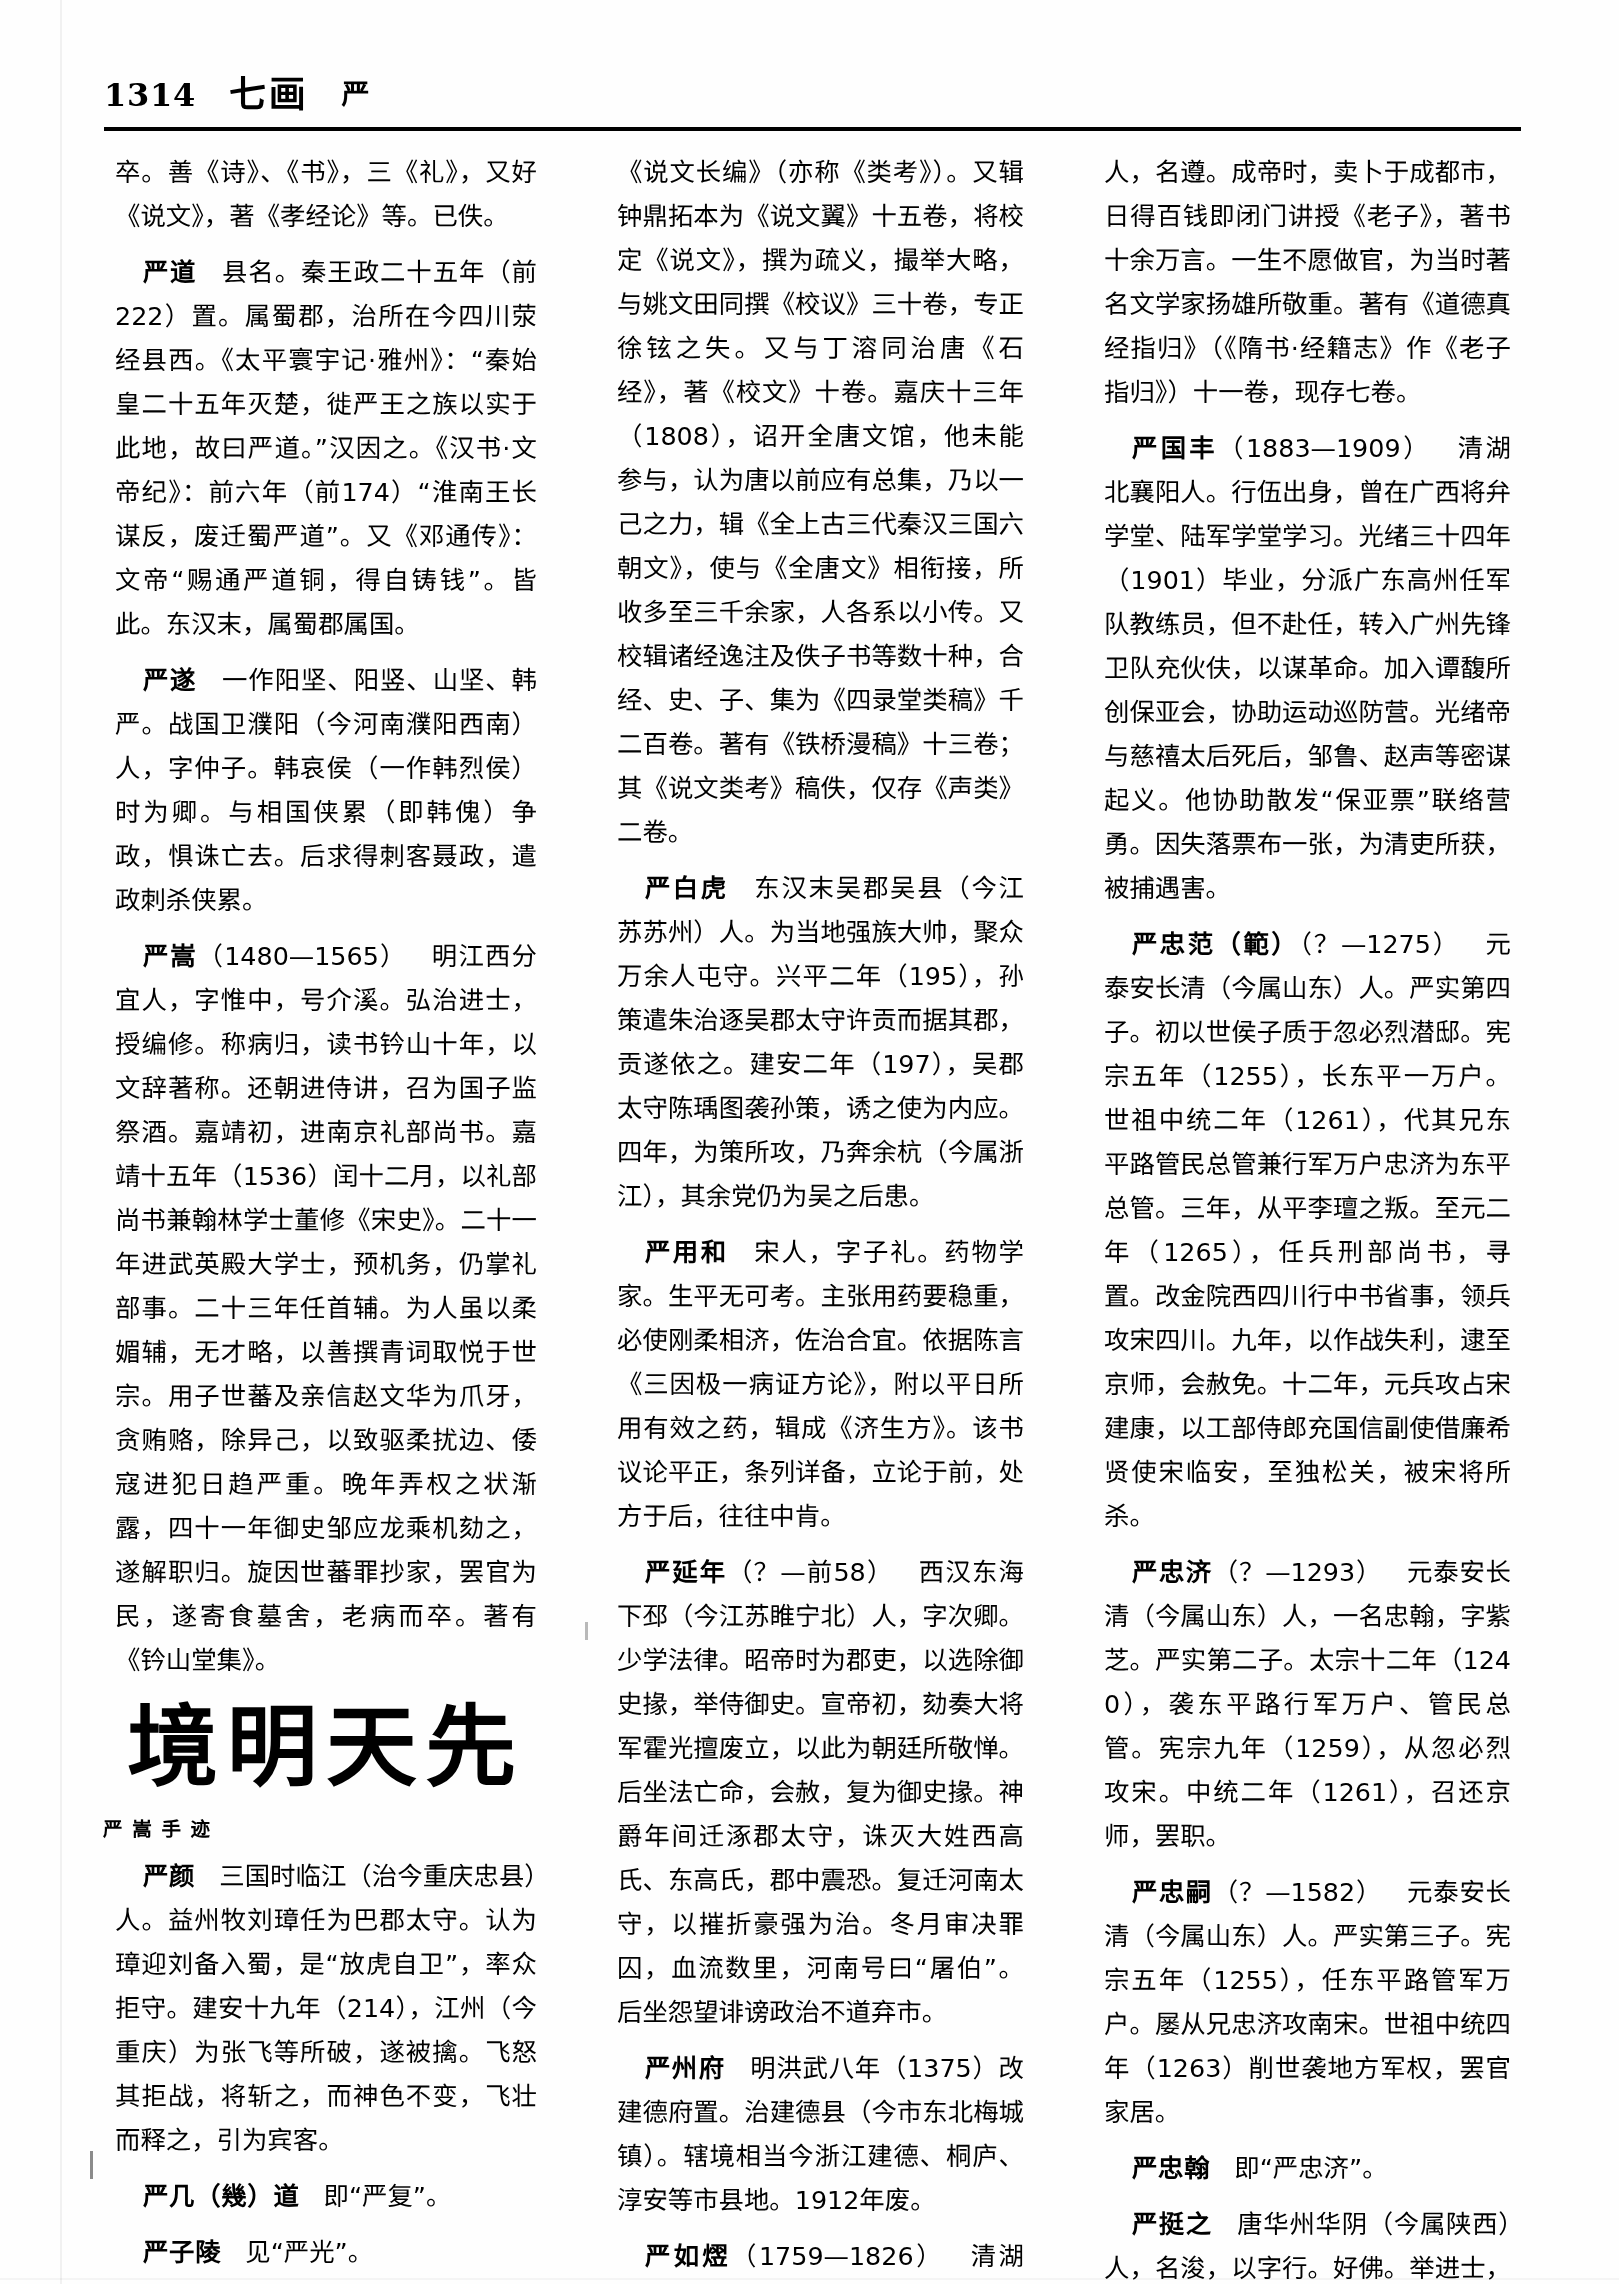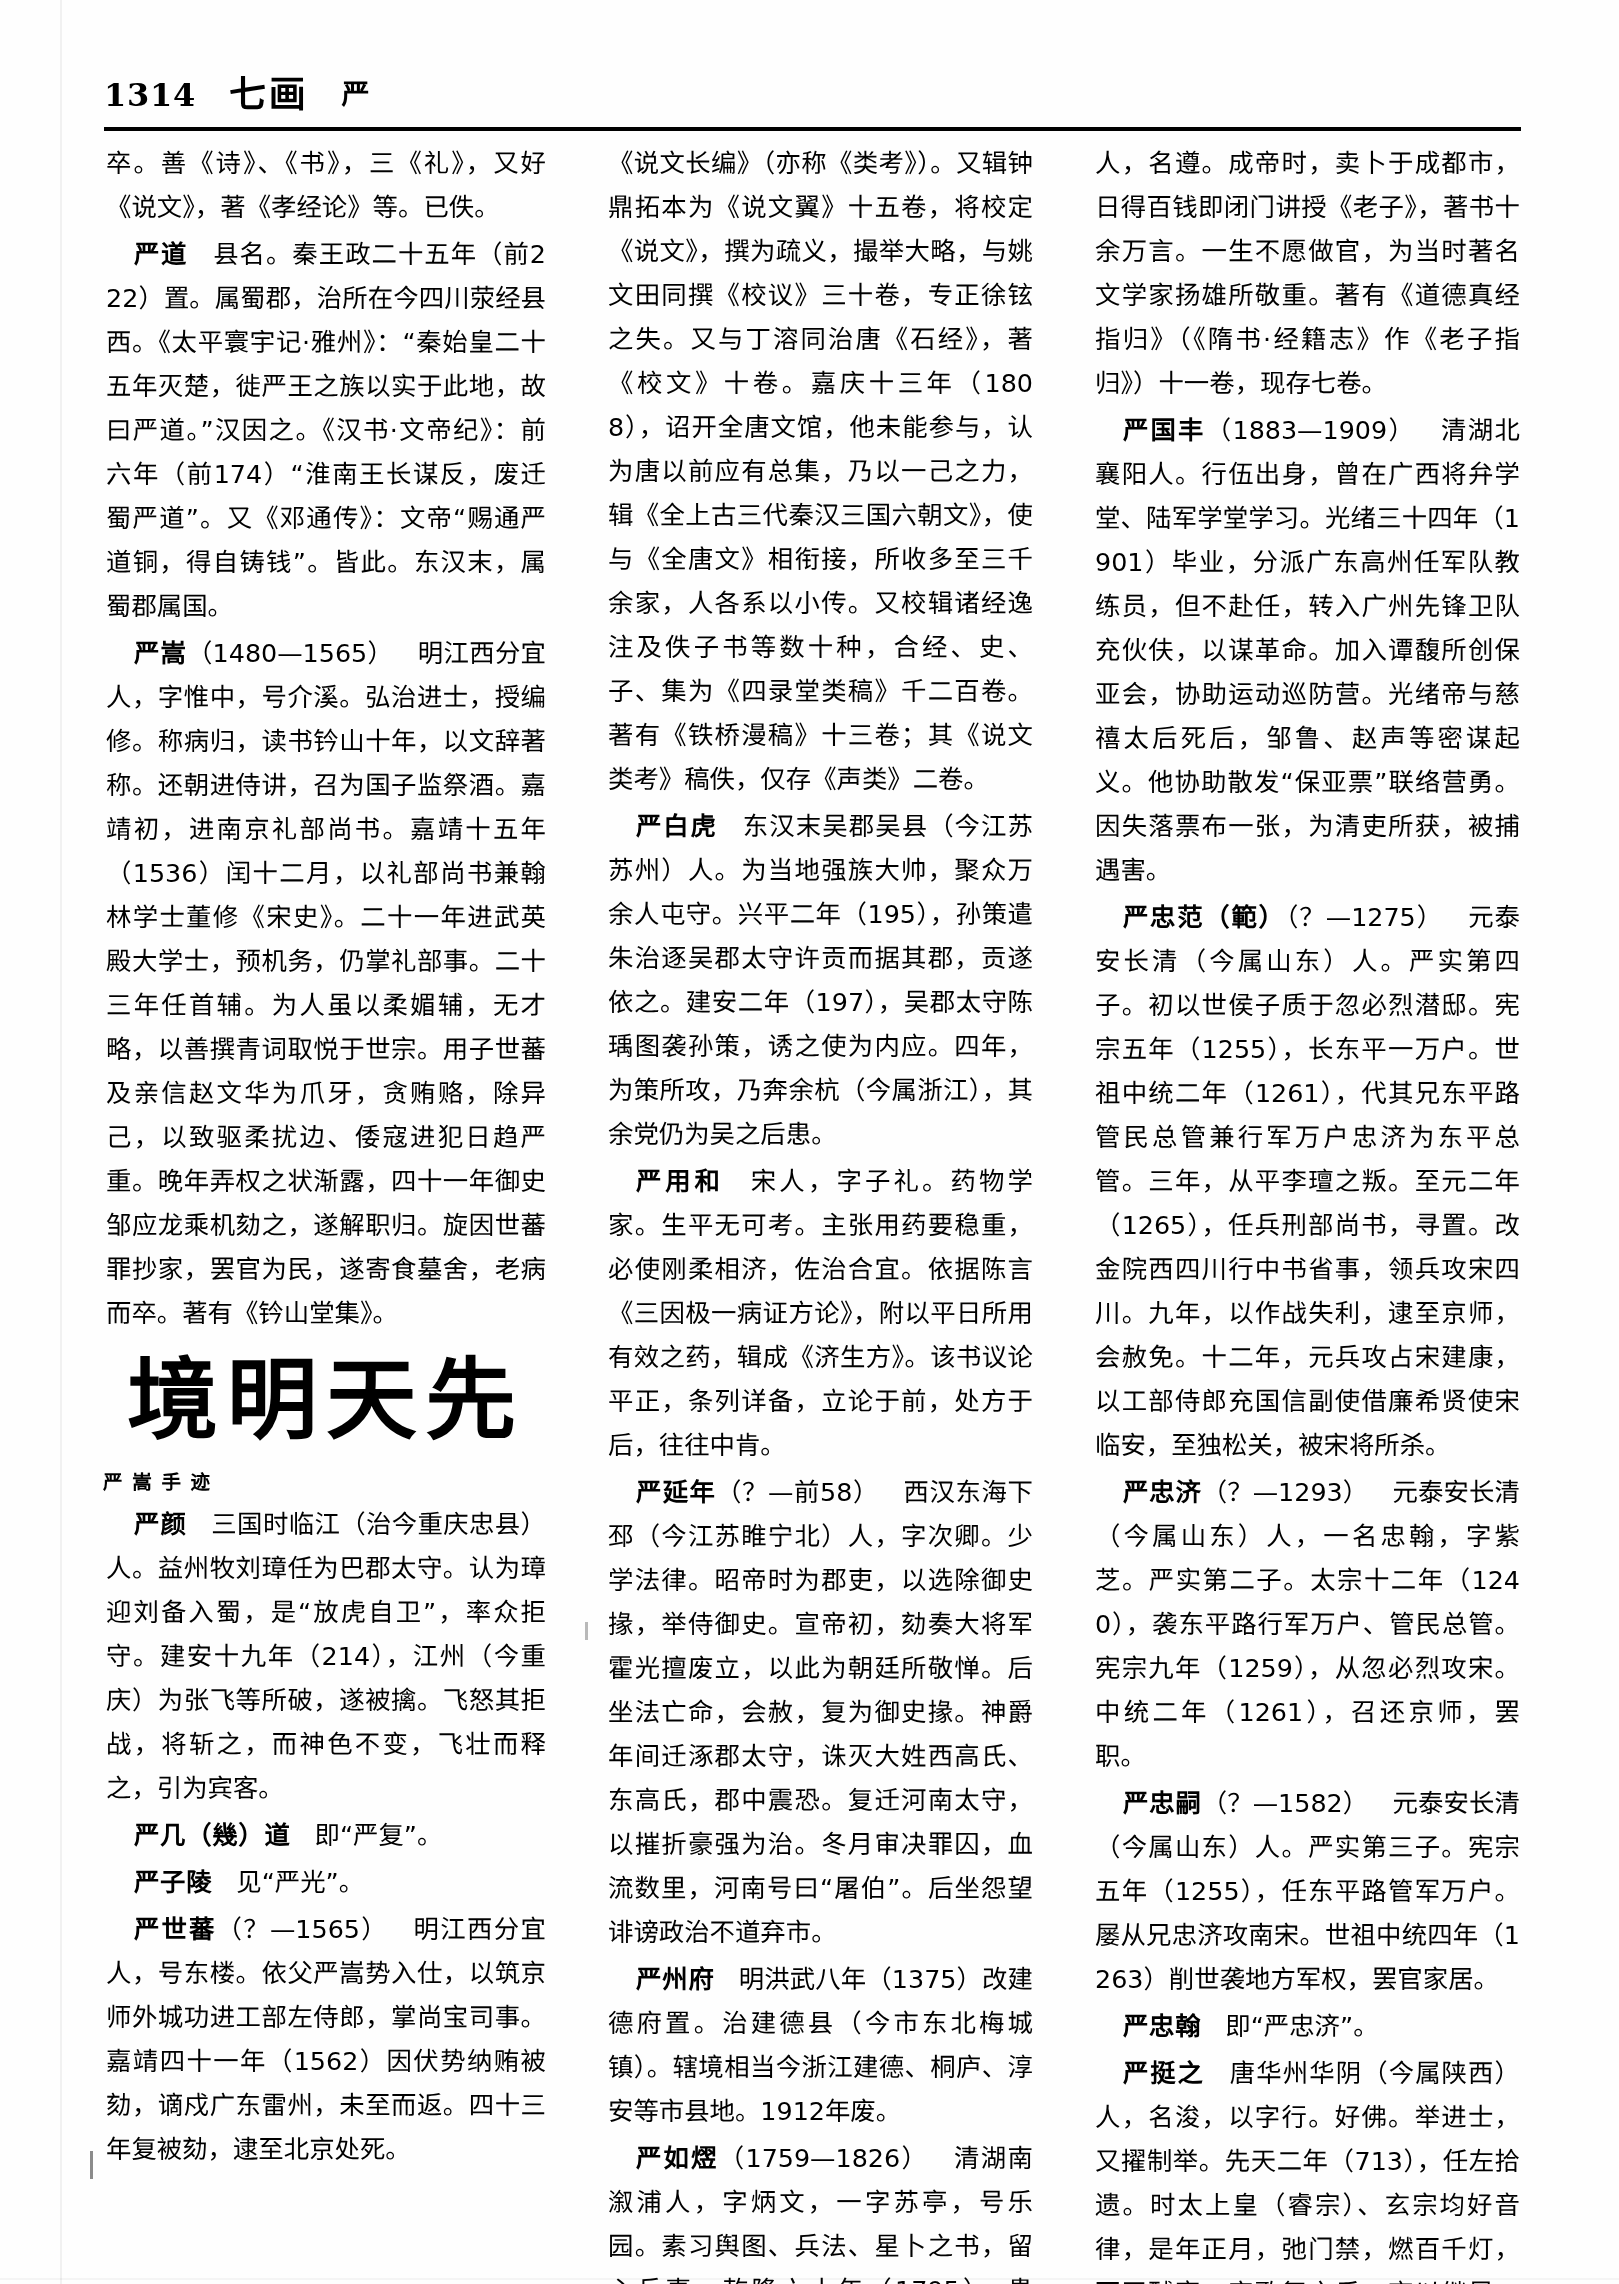--- a/index.html
+++ b/index.html
@@ -78,21 +78,21 @@
     position: relative;
   }
   .col:last-child { margin-right: 0; }
 
   .para {
     font-size: 25.4px;
     line-height: 44px;
     text-align: justify;
     text-align-last: left;
     text-justify: inter-character;
-    margin: 3px;
+    margin: 12px;
     letter-spacing: 0px;
     font-family: "DejaVu Sans", "Liberation Sans", sans-serif;
     word-break: break-all;
   }
   .para.indent { text-indent: 28px; }
 
   .headword {
     font-weight: bold;
     letter-spacing: 0.7px;
   }
@@ -155,20 +155,21 @@
     <span class="page-number">1314</span>
     <span class="header-stroke">七画</span>
     <span class="header-radical">严</span>
   </div>
   <div class="header-rule"></div>
 
   <div class="columns" id="columns-root">
       <div class="col">
         <p class="para"><span>卒。善《诗》、《书》，三《礼》，又好《说文》，著《孝经论》等。已佚。</span></p>
         <p class="para indent"><span class="headword">严道</span><span class="gap"></span><span>县名。秦王政二十五年（前222）置。属蜀郡，治所在今四川荥经县西。《太平寰宇记·雅州》：“秦始皇二十五年灭楚，徙严王之族以实于此地，故曰严道。”汉因之。《汉书·文帝纪》：前六年（前174）“淮南王长谋反，废迁蜀严道”。又《邓通传》：文帝“赐通严道铜，得自铸钱”。皆此。东汉末，属蜀郡属国。</span></p>
+        <p class="para indent"><span class="headword">严遂</span><span class="gap"></span><span>一作阳坚、阳竖、山坚、韩严。战国卫濮阳（今河南濮阳西南）人，字仲子。韩哀侯（一作韩烈侯）时为卿。与相国侠累（即韩傀）争政，惧诛亡去。后求得刺客聂政，遣政刺杀侠累。</span></p>
         <p class="para indent"><span class="headword">严嵩</span><span>（1480—1565）</span><span class="gap"></span><span>明江西分宜人，字惟中，号介溪。弘治进士，授编修。称病归，读书钤山十年，以文辞著称。还朝进侍讲，召为国子监祭酒。嘉靖初，进南京礼部尚书。嘉靖十五年（1536）闰十二月，以礼部尚书兼翰林学士董修《宋史》。二十一年进武英殿大学士，预机务，仍掌礼部事。二十三年任首辅。为人虽以柔媚辅，无才略，以善撰青词取悦于世宗。用子世蕃及亲信赵文华为爪牙，贪贿赂，除异己，以致驱柔扰边、倭寇进犯日趋严重。晚年弄权之状渐露，四十一年御史邹应龙乘机劾之，遂解职归。旋因世蕃罪抄家，罢官为民，遂寄食墓舍，老病而卒。著有《钤山堂集》。</span></p>
         <div class="figure">
           <div class="calligraphy">境明天先</div>
           <div class="figure-caption">严嵩手迹</div>
         </div>
         <p class="para indent"><span class="headword">严颜</span><span class="gap"></span><span>三国时临江（治今重庆忠县）人。益州牧刘璋任为巴郡太守。认为璋迎刘备入蜀，是“放虎自卫”，率众拒守。建安十九年（214），江州（今重庆）为张飞等所破，遂被擒。飞怒其拒战，将斩之，而神色不变，飞壮而释之，引为宾客。</span></p>
         <p class="para indent"><span class="headword">严几（幾）道</span><span class="gap"></span><span>即“严复”。</span></p>
         <p class="para indent"><span class="headword">严子陵</span><span class="gap"></span><span>见“严光”。</span></p>
         <p class="para indent"><span class="headword">严世蕃</span><span>（？—1565）</span><span class="gap"></span><span>明江西分宜人，号东楼。依父严嵩势入仕，以筑京师外城功进工部左侍郎，掌尚宝司事。嘉靖四十一年（1562）因伏势纳贿被劾，谪戍广东雷州，未至而返。四十三年复被劾，逮至北京处死。</span></p>
       </div>

